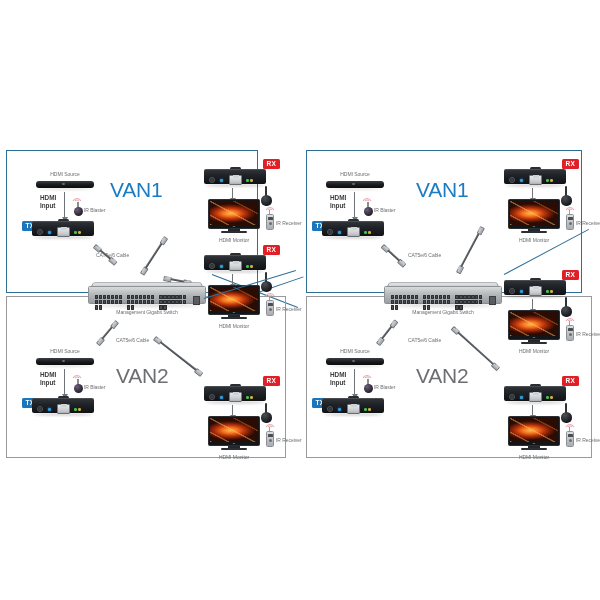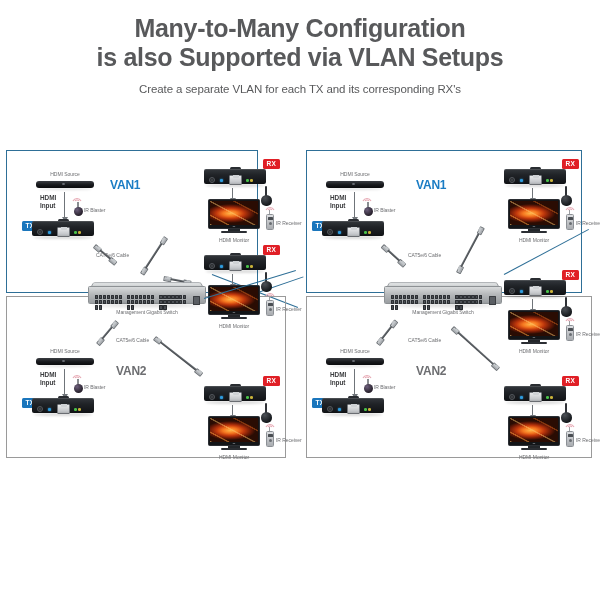--- a/index.html
+++ b/index.html
@@ -36,21 +36,21 @@
   .panel { position: absolute; top: 0; width: 292px; height: 318px; }
   .panel.left  { left: 0; }
   .panel.right { left: 300px; }
 
   
   .vlan-box { position: absolute; background: transparent; }
   .vlan-box.van1 { border: 1.6px solid #2e6f97; }
   .vlan-box.van2 { border: 1.3px solid #9a9a9a; }
 
   .vlan-label {
-    position: absolute; font-size: 12px; font-weight: 700;
+    position: absolute; font-size: 21px; font-weight: 400;
     letter-spacing: -0.2px; white-space: nowrap;
   }
   .vlan-label.van1 { color: #1a7cc4; }
   .vlan-label.van2 { color: #6d6e71; }
 
   
   .van1-diag {
     position: absolute; height: 0;
     border-top: 1.6px solid #2e6f97;
     transform-origin: left center;
@@ -269,25 +269,20 @@
     white-space:nowrap; letter-spacing:-0.05px;
   }
   .cap.bold { font-weight:bold; color:#3b3c3e; font-size:6.4px; }
   .cap.c { text-align:center; }
 </style>
 </head>
 <body>
 
 <div class="page">
 
-  <div class="header">
-    <div class="title-line">Many-to-Many Configuration</div>
-    <div class="title-line">is also Supported via VLAN Setups</div>
-    <div class="subtitle">Create a separate VLAN for each TX and its corresponding RX's</div>
-  </div>
 
   <div class="stage">
 
     <div class="panel left">
 
       <div class="vlan-box van1" style="left:2px; top:2px; width:252px; height:143px;"></div>
 
       <div class="van1-diag" style="left:254px; top:144px; width:48px; transform:rotate(-19deg);"></div>
       <div class="van1-diag" style="left:208px; top:126px; width:92px; transform:rotate(21deg);"></div>
 

